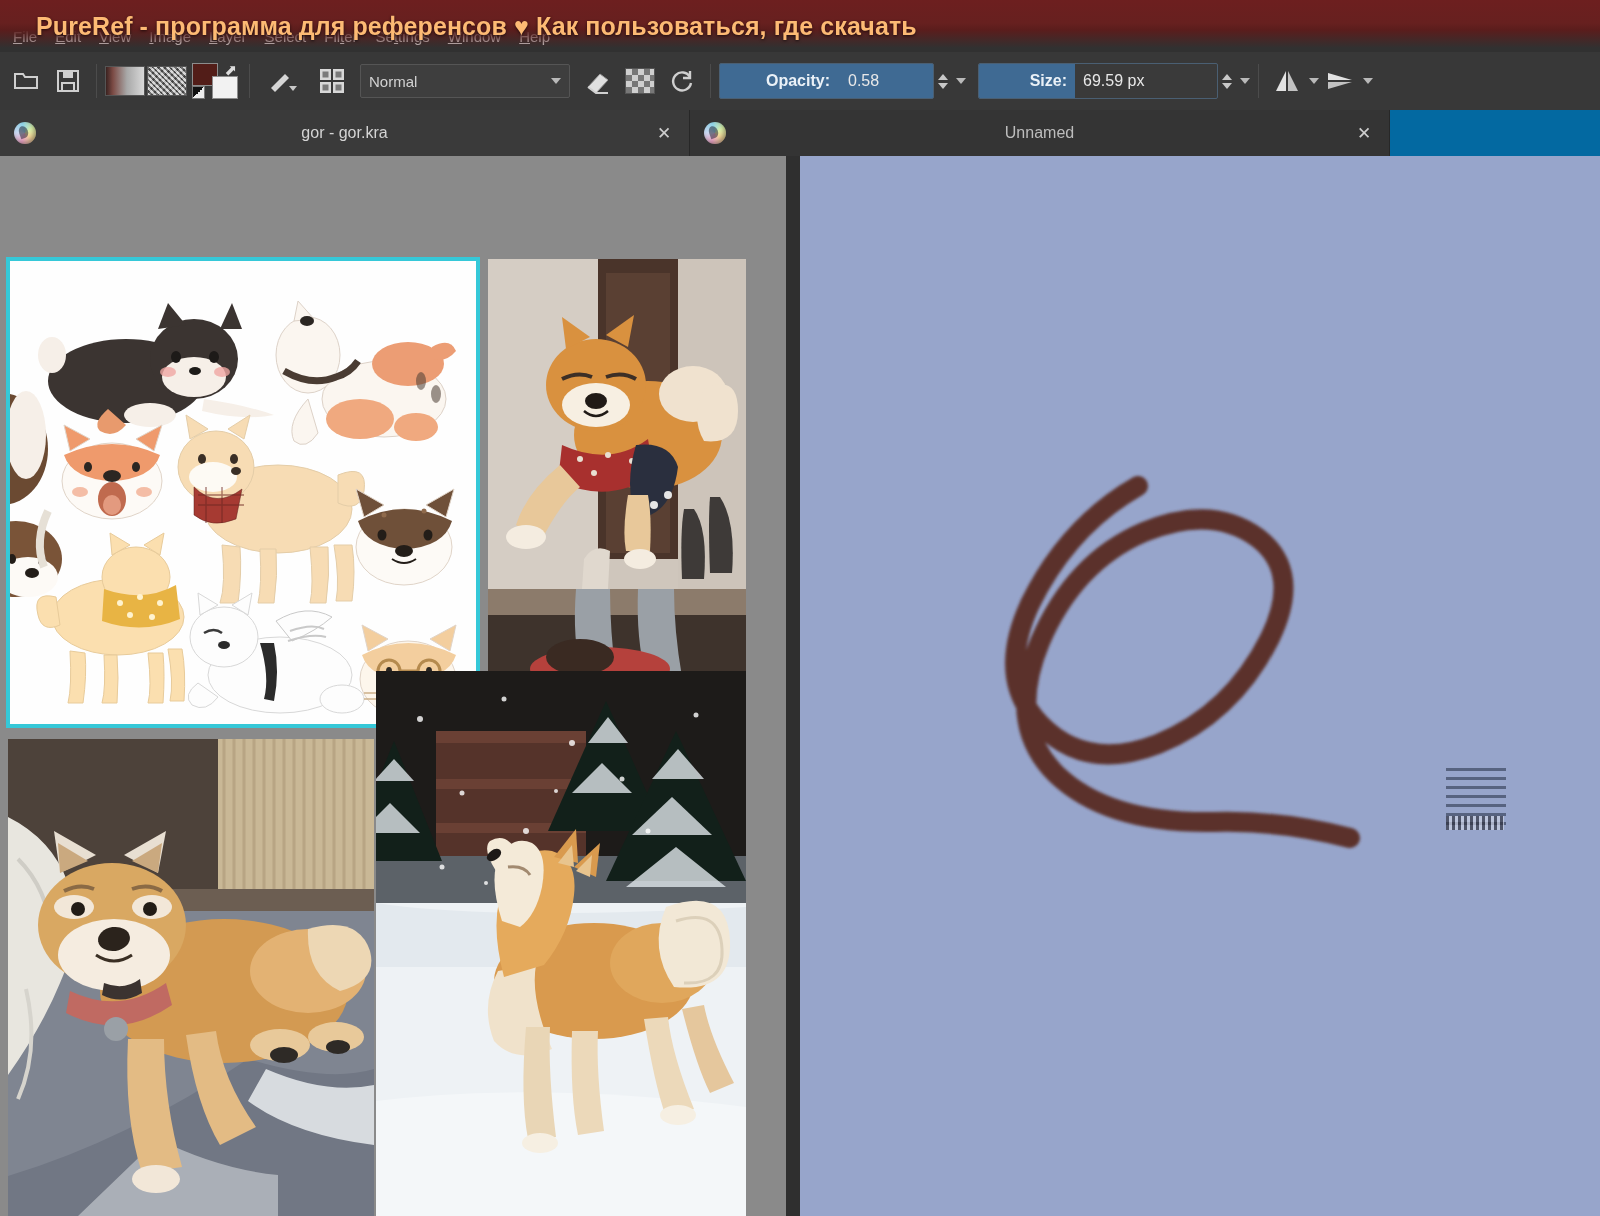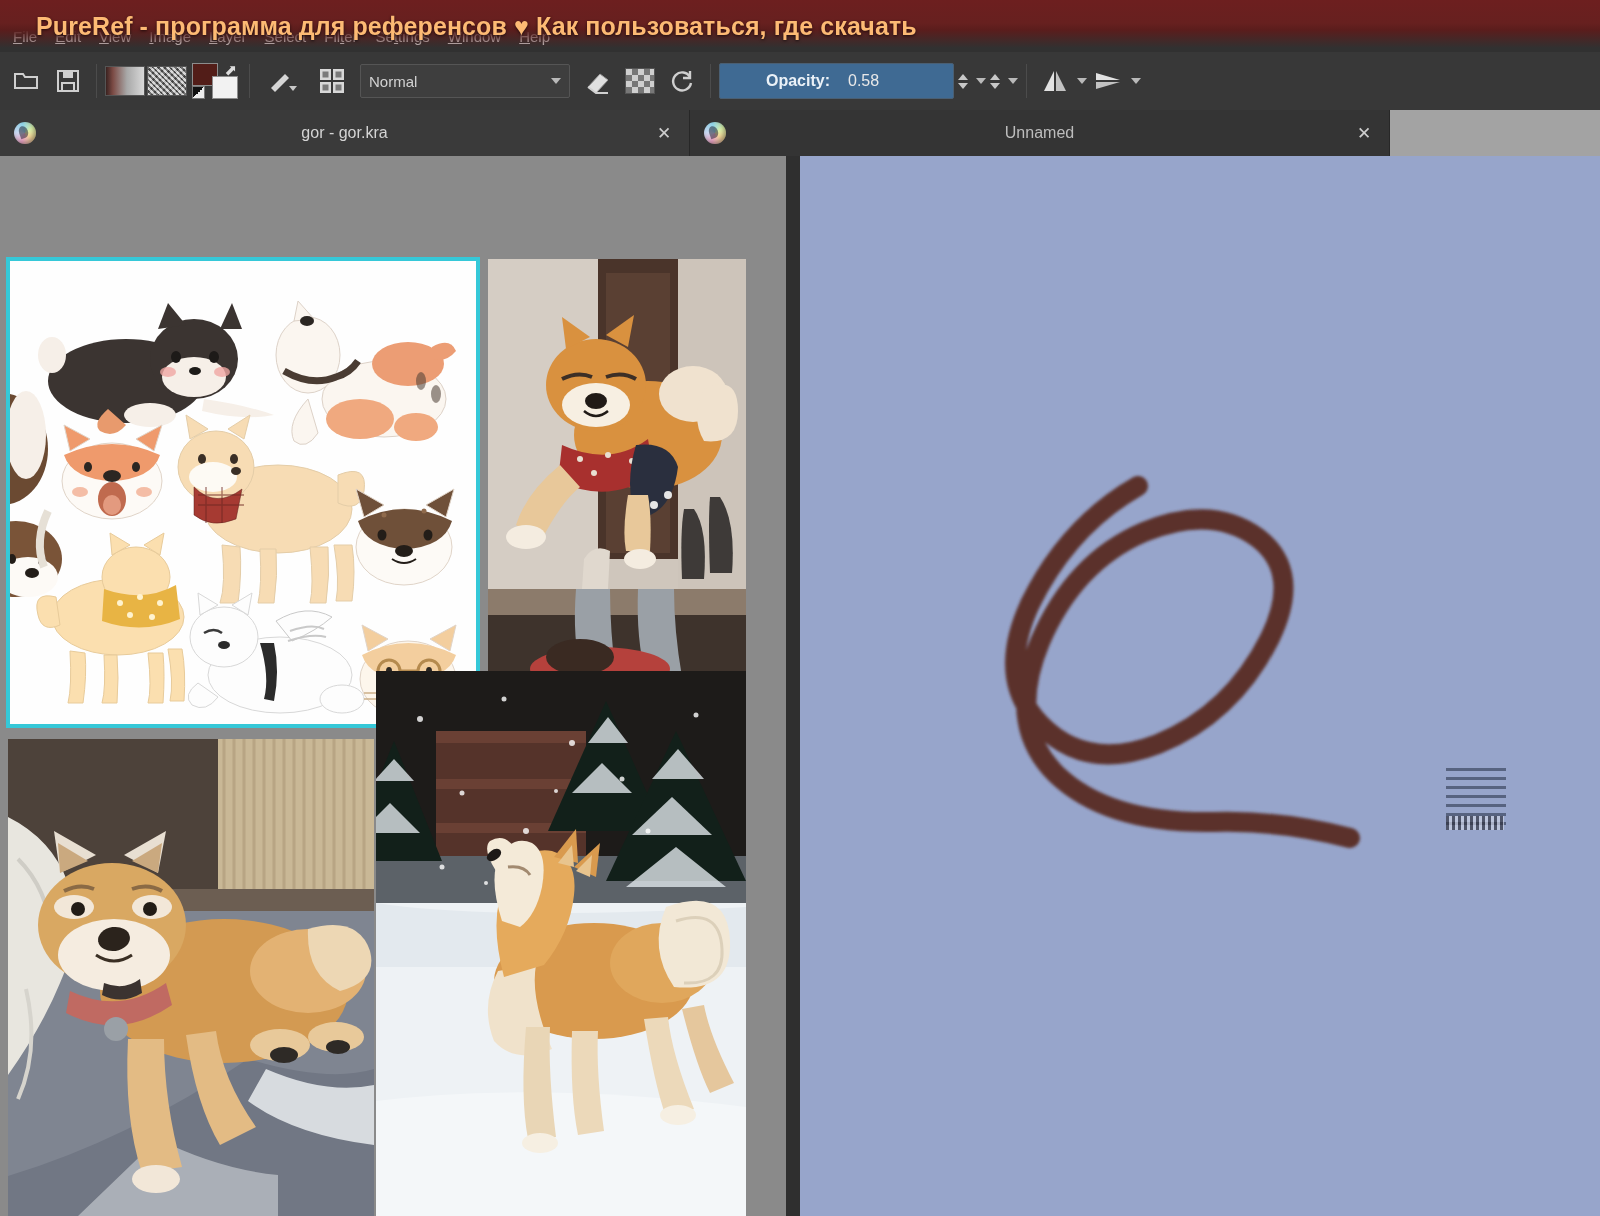--- a/index.html
+++ b/index.html
@@ -103,37 +103,37 @@
     border: 1px solid #4a5f73;
   }
   .field .lbl {
     background: #3f6a93; color: #eaf1f7; font-size: 16px; font-weight: 600;
     padding: 0 10px 0 14px; height: 100%; display: flex; align-items: center;
   }
   .field .val {
     color: #e8e8e8; font-size: 16px; padding: 0 16px 0 8px;
     height: 100%; display: flex; align-items: center;
   }
-  .field.opacity { width: 235px; background: #3f6a93; }
+  .field.opacity { width: 215px; background: #3f6a93; }
   .field.opacity .lbl { background: transparent; padding-left: 46px; }
   .field.opacity .val { padding-right: 40px; }
   .field.size { width: 240px; background: #3a3a3a; }
   .field.size .lbl { width: 96px; justify-content: flex-end; padding-right: 8px; }
 
   .spin { display: flex; flex-direction: column; justify-content: center; gap: 3px;
           width: 14px; margin: 0 2px; }
   .spin i { width: 0; height: 0; border-left: 5px solid transparent;
             border-right: 5px solid transparent; display: block; }
   .spin i.up { border-bottom: 6px solid #c8c8c8; }
   .spin i.dn { border-top: 6px solid #c8c8c8; }
 
   
   .tabbar {
     position: absolute; left: 0; top: 110px; width: 1600px; height: 46px;
-    background: #a3a3a3; display: flex; align-items: flex-start;
+    background: #0369a1; display: flex; align-items: flex-start;
   }
   .doctab {
     display: flex; align-items: center; height: 100%; position: relative;
     background: #3a3a3a; border-right: 1px solid #272727; padding: 0 14px;
   }
   .doctab.inactive { background: #343434; }
   .doctab .ttl {
     flex: 1; text-align: center; color: #d4d4d4; font-size: 16px; white-space: nowrap;
   }
   .doctab.inactive .ttl { color: #bdbdbd; }
@@ -280,20 +280,24 @@
     <div class="field opacity">
       <span class="lbl">Opacity:</span>
       <span class="val">0.58</span>
     </div>
     <div class="spin">
         <i class="up"></i>
         <i class="dn"></i>
       </div>
     <span class="caret"></span>
 
+    <div class="field size" style="margin-left:10px">
+      <span class="lbl">Size:</span>
+      <span class="val">69.59 px</span>
+    </div>
     <div class="spin">
         <i class="up"></i>
         <i class="dn"></i>
       </div>
     <span class="caret"></span>
 
     <div class="tb-sep"></div>
     <div class="tb-btn">
       <svg width="30" height="26" viewBox="0 0 30 26">
           <path d="M14 3 L4 23 h10z" fill="#e2e2e2"></path>

